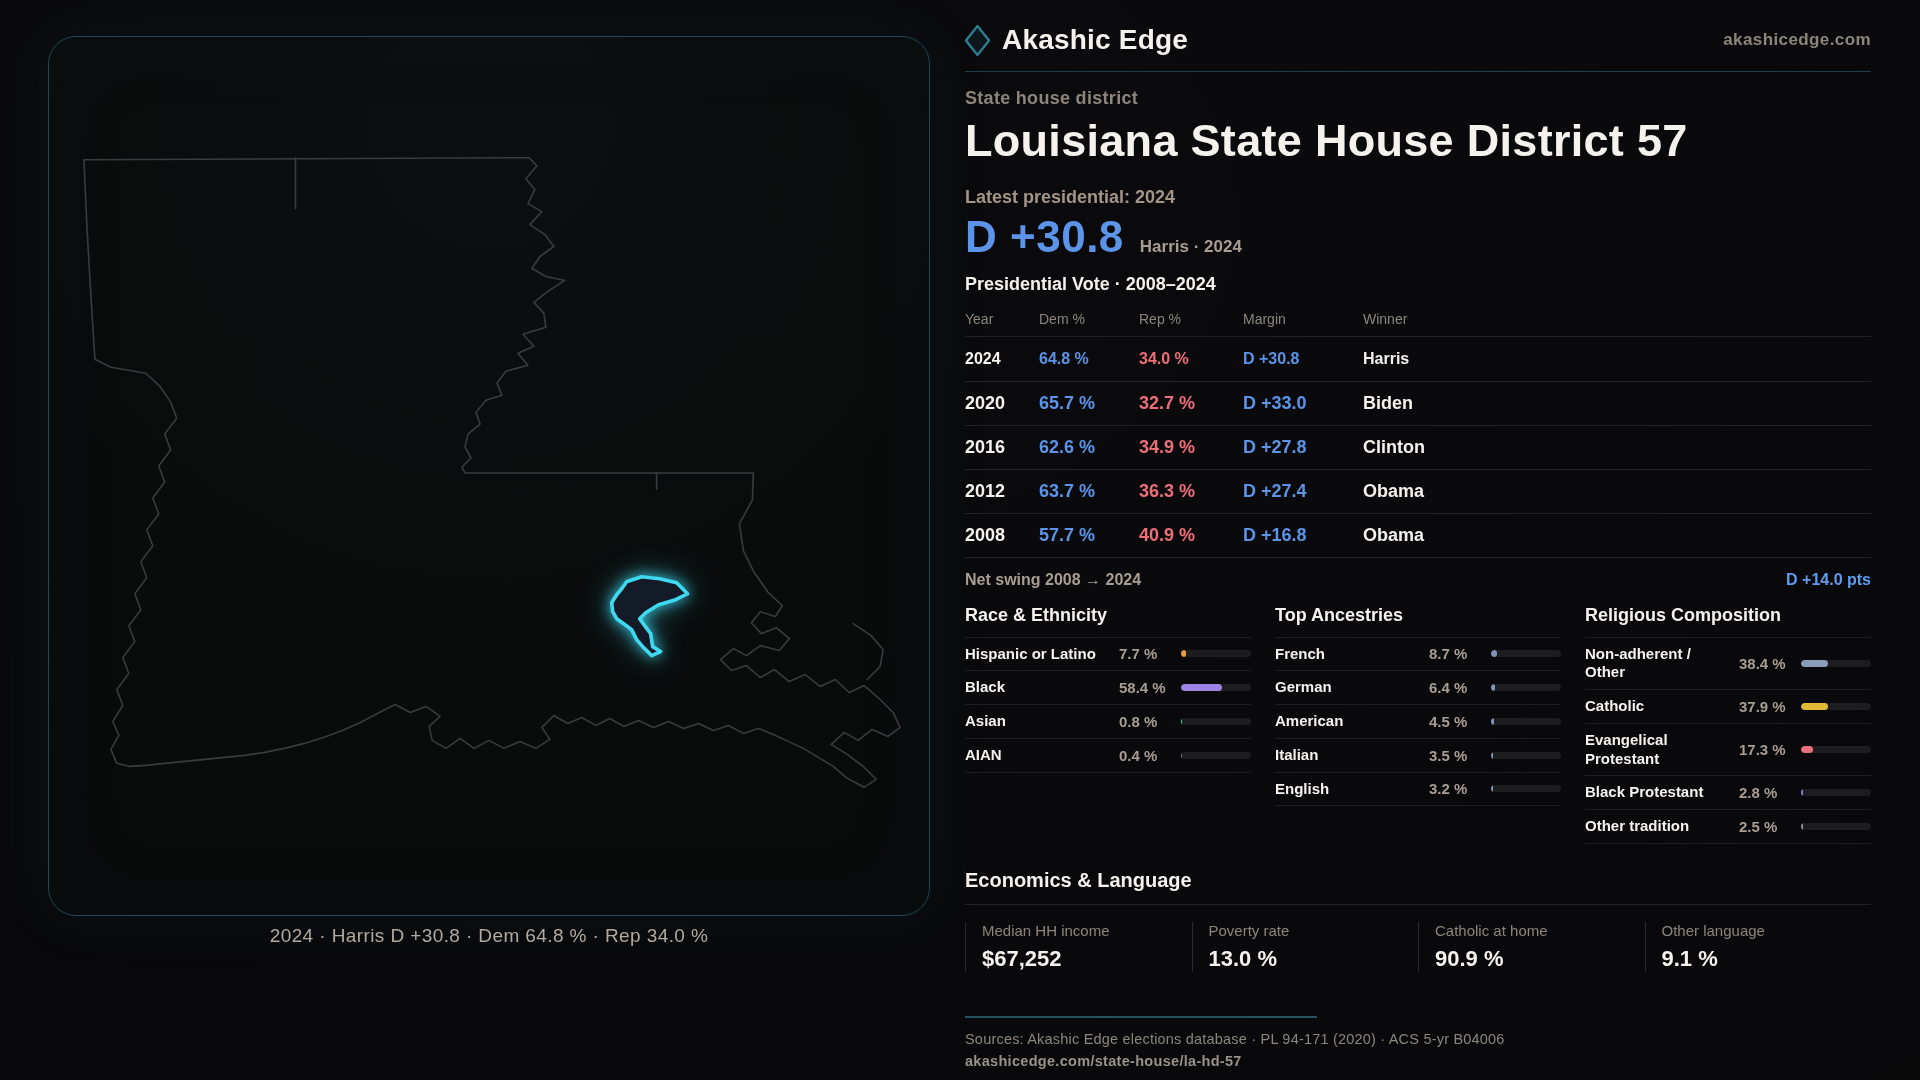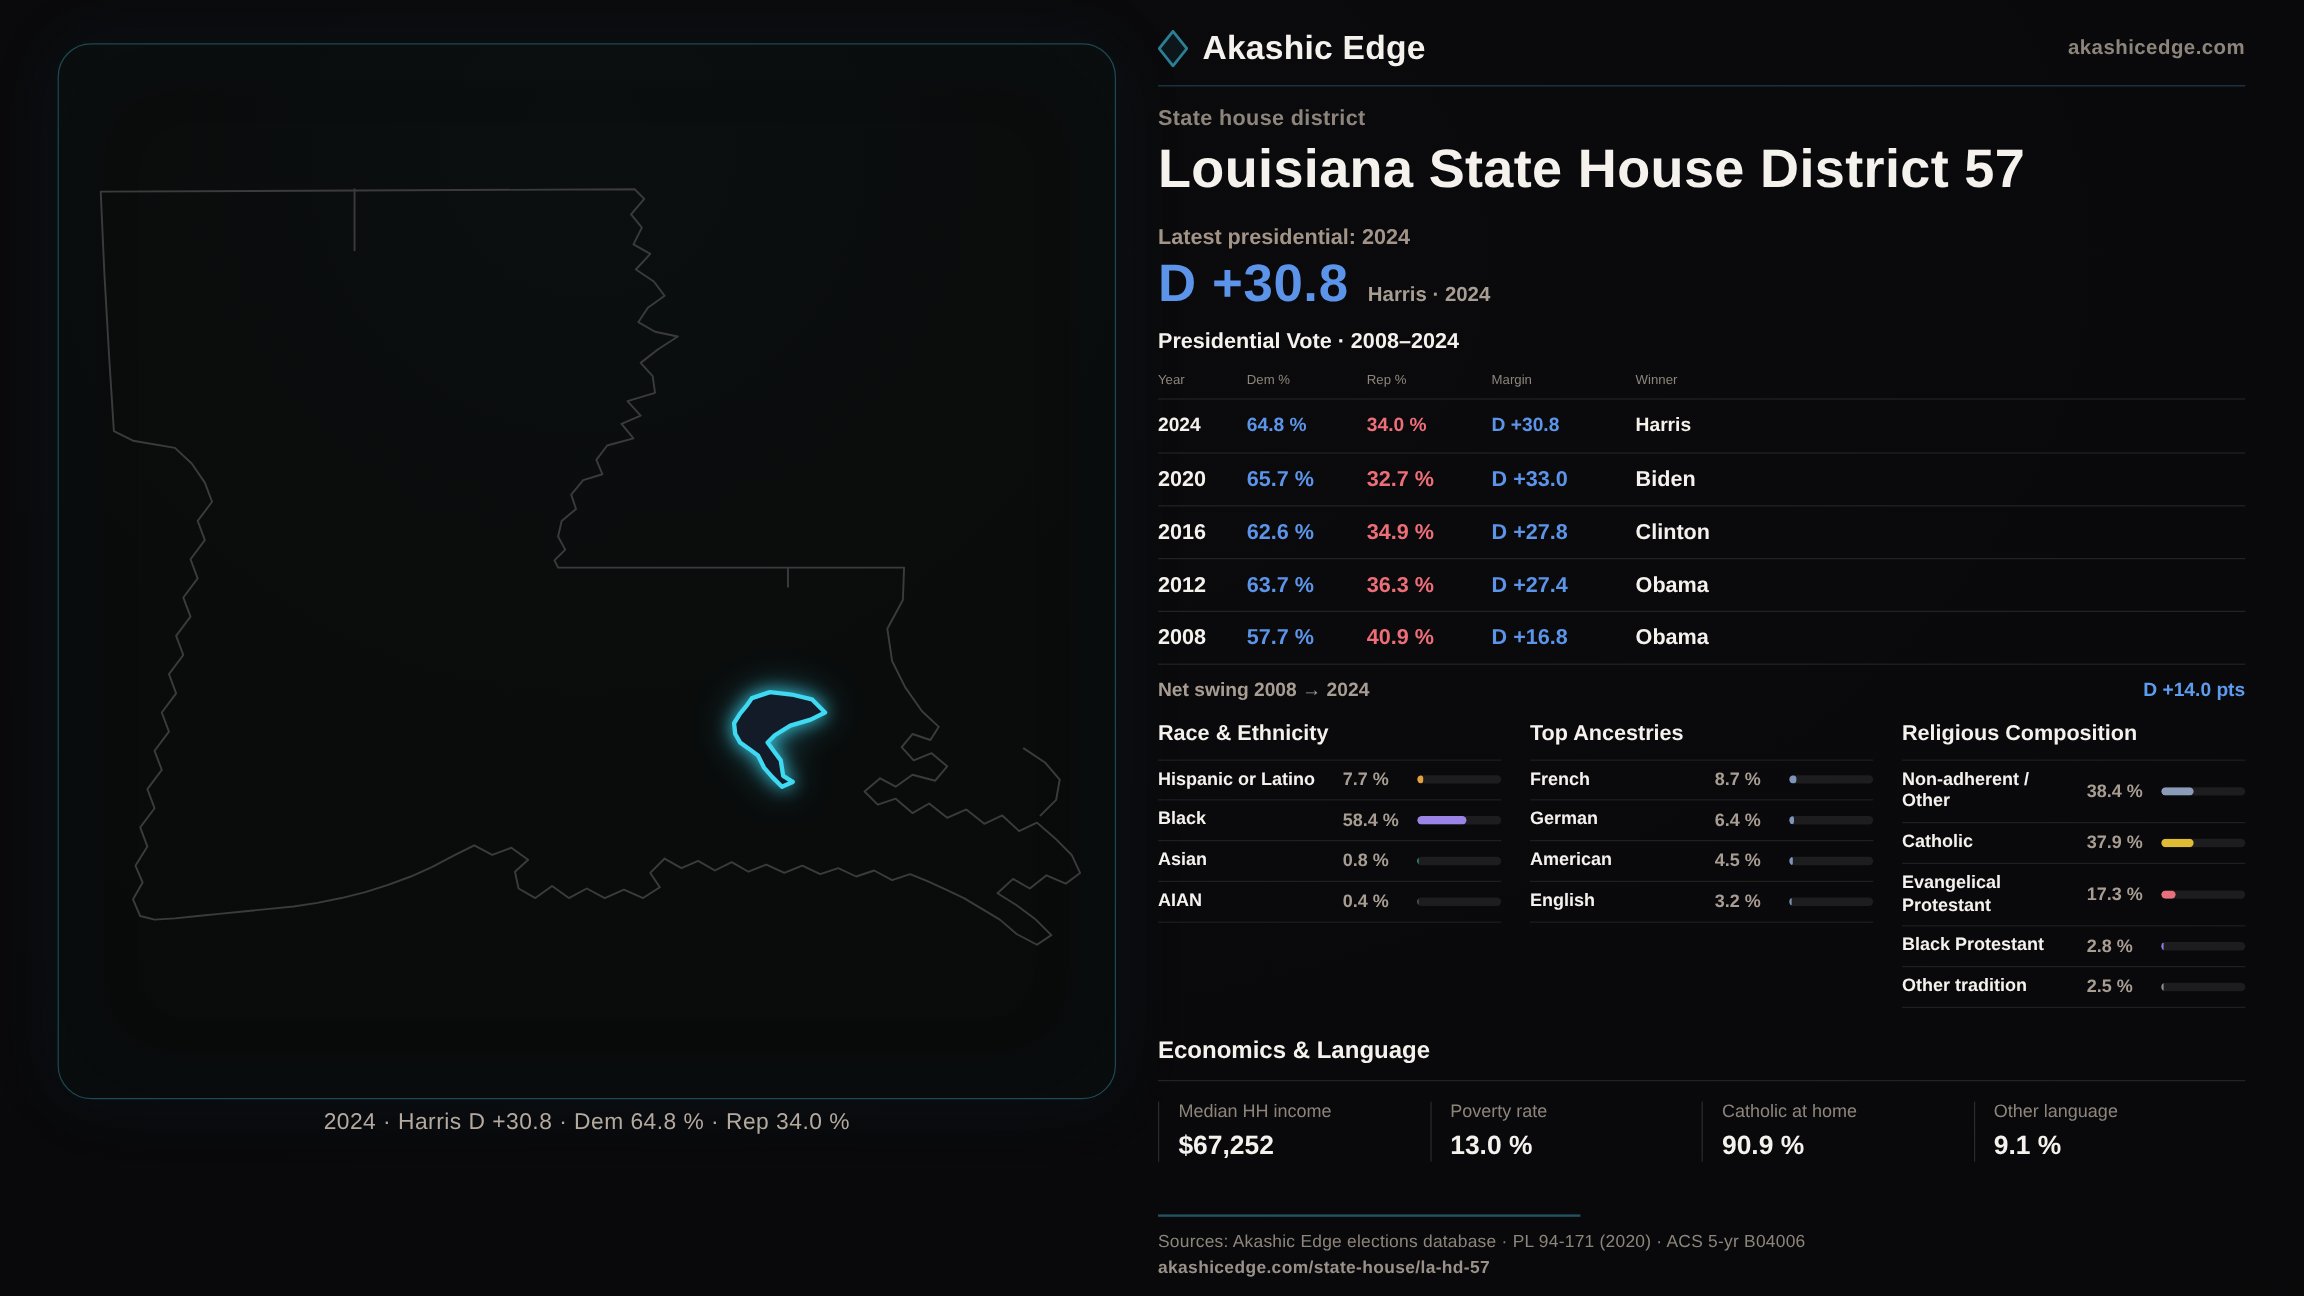--- a/index.html
+++ b/index.html
@@ -43,21 +43,21 @@
   h1{margin:7px 0 0;font-size:45px;font-weight:bold;letter-spacing:.3px;line-height:1.1}
   .latest-label{margin-top:21px;color:#a39488;font-weight:bold;font-size:18px}
   .margin-row{margin-top:4px;display:flex;align-items:baseline;gap:16px}
   .big-margin{color:var(--dem-blue);font-size:44px;font-weight:bold;letter-spacing:.5px}
   .margin-sub{color:var(--text-value-gray);font-weight:bold;font-size:17px}
   .table-title{margin-top:12px;font-weight:bold;font-size:18px}
   
   .vote-table{margin-top:8px}
   .vt-row{display:grid;grid-template-columns:74px 100px 104px 120px 1fr;align-items:center;
     border-bottom:1px solid var(--divider)}
-  .vt-row.header{color:var(--text-gray);font-size:11px;padding:8px 0 9px;font-weight:normal}
+  .vt-row.header{color:var(--text-gray);font-size:14px;padding:8px 0 9px;font-weight:normal}
   .vt-row.data{font-size:18px;font-weight:bold;padding:11px 0}
   .vt-row.big{font-size:16px;padding:13px 0}
   .c-dem{color:var(--dem-blue)} .c-rep{color:var(--rep-red)} .c-margin{color:var(--dem-blue)}
   .c-year,.c-winner{color:var(--text-bright)}
   .net-swing{display:flex;justify-content:space-between;margin-top:13px;
     font-weight:bold;font-size:16px;color:var(--text-value-gray)}
   .swing-value{color:var(--swing-blue)}
   
   .demo-grid{display:grid;grid-template-columns:1fr 1fr 1fr;column-gap:24px;margin-top:16px}
   .demo-col h3{margin:0 0 11px;font-size:18px;font-weight:bold}
@@ -239,20 +239,27 @@
             </div>
           </div>
           <div class="d-row">
             <div class="d-label">American</div>
             <div class="d-val">4.5 %</div>
             <div class="d-bar">
               <i style="width: 3px; background: rgb(126, 149, 186);"></i>
             </div>
           </div>
           <div class="d-row">
+            <div class="d-label">Italian</div>
+            <div class="d-val">3.5 %</div>
+            <div class="d-bar">
+              <i style="width: 2px; background: rgb(126, 149, 186);"></i>
+            </div>
+          </div>
+          <div class="d-row">
             <div class="d-label">English</div>
             <div class="d-val">3.2 %</div>
             <div class="d-bar">
               <i style="width: 2px; background: rgb(126, 149, 186);"></i>
             </div>
           </div>
         </div>
       </div>
       <div class="demo-col">
         <h3>Religious Composition</h3>

